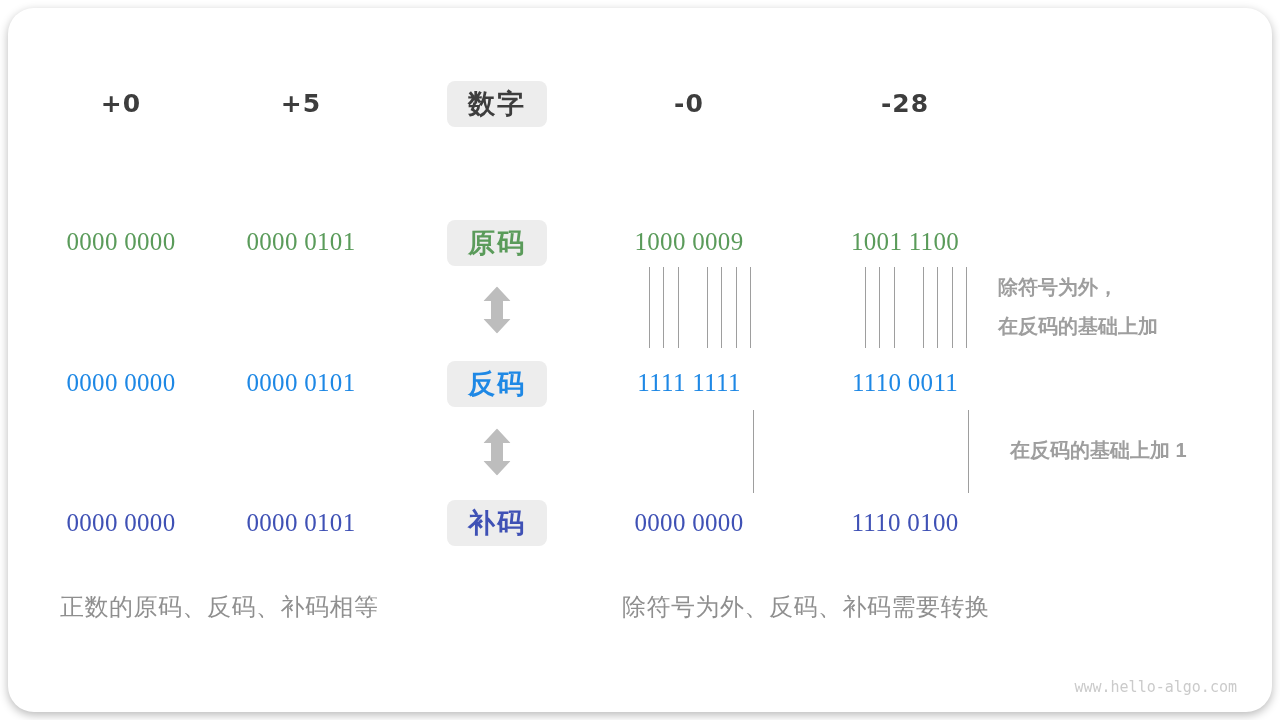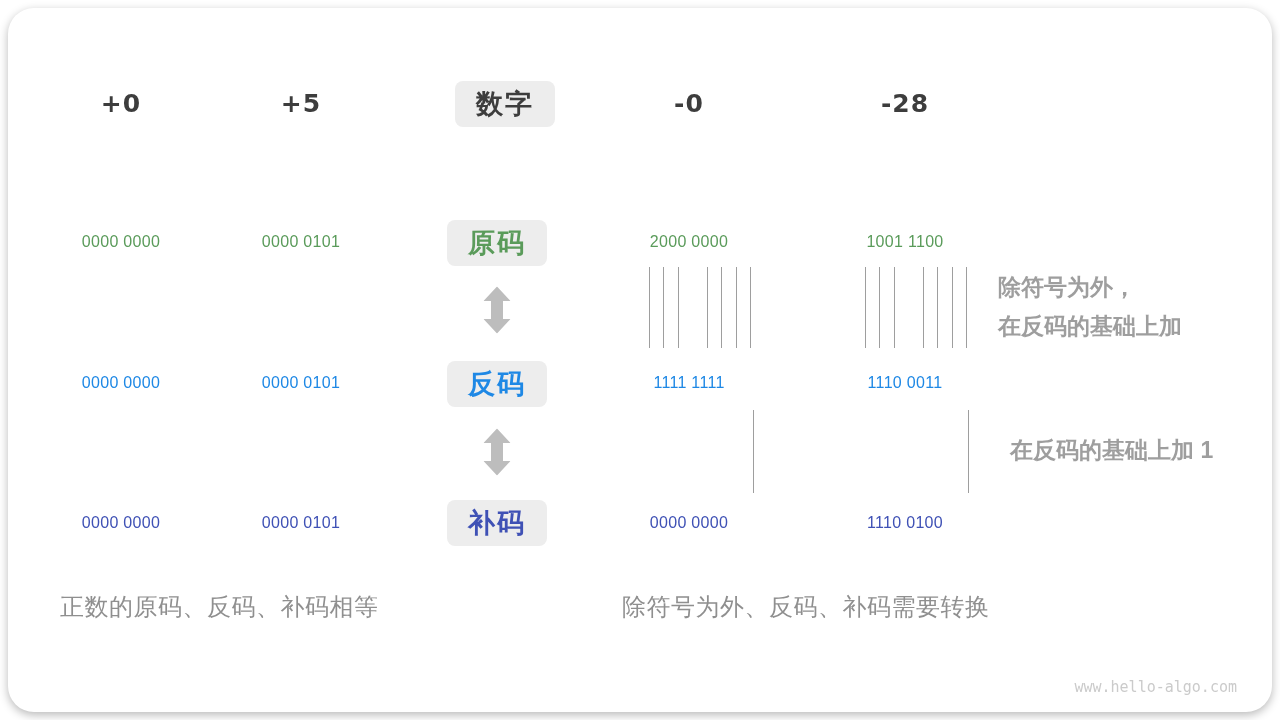--- a/index.html
+++ b/index.html
@@ -21,41 +21,41 @@
   .card{position:absolute;left:8px;top:8px;width:1264px;height:704px;
     background:#ffffff;border-radius:26px;
     box-shadow:0 3px 10px rgba(0,0,0,0.28);}
   .content{position:absolute;left:0;top:0;width:1280px;height:720px;}
 
   .num-header{position:absolute;transform:translate(-50%,-50%);
     font-family:"DejaVu Sans", sans-serif;font-weight:bold;font-size:25px;
     color:var(--ink);letter-spacing:1px;white-space:pre;}
 
   .code{position:absolute;transform:translate(-50%,-50%);
-    font-family:Liberation Sans, sans-serif;font-size:16px;
+    font-family:Liberation Serif, serif;font-size:25px;
     white-space:pre;letter-spacing:0.3px;}
   .code.sm{color:var(--green);}
   .code.oc{color:var(--azure);}
   .code.tc{color:var(--indigo);}
 
   .chip{position:absolute;transform:translate(-50%,-50%);
     min-width:100px;height:46px;padding:0 14px;border-radius:8px;
     background:var(--chipbg);display:flex;align-items:center;justify-content:center;
     font-weight:bold;font-size:27px;letter-spacing:2px;white-space:pre;}
-  .chip.number{color:var(--ink);margin-left:8px;}
+  .chip.number{color:var(--ink);}
   .chip.sm{color:var(--green);}
   .chip.oc{color:var(--azure);}
   .chip.tc{color:var(--indigo);}
 
   .arrow{position:absolute;transform:translate(-50%,-50%);width:27px;height:47px;}
   .arrow svg{display:block;width:100%;height:100%;}
 
   .vline{position:absolute;width:1px;background:var(--linegray);}
 
-  .note{position:absolute;font-weight:bold;font-size:23px;color:var(--muted);
+  .note{position:absolute;font-weight:bold;font-size:20px;color:var(--muted);
     line-height:39px;white-space:pre;}
   .note.add-one{transform:translate(0,-50%);}
 
   .caption{position:absolute;transform:translate(0,-50%);
     font-weight:normal;font-size:24px;color:var(--caption);white-space:pre;
     letter-spacing:0.5px;}
 
   .watermark{position:absolute;transform:translate(-100%,-50%);
     font-family:"DejaVu Sans Mono", monospace;font-size:15px;
     color:var(--watermark);white-space:pre;}
@@ -69,21 +69,21 @@
 
     <div class="num-header" style="left:121px;top:103px">+0</div>
     <div class="num-header" style="left:301px;top:103px">+5</div>
     <div class="chip number" style="left:497px;top:104px">数字</div>
     <div class="num-header" style="left:689px;top:103px">-0</div>
     <div class="num-header" style="left:905px;top:103px">-28</div>
 
     <div class="code sm" style="left:121px;top:242px">0000 0000</div>
     <div class="code sm" style="left:301px;top:242px">0000 0101</div>
     <div class="chip sm" style="left:497px;top:243px">原码</div>
-    <div class="code sm" style="left:689px;top:242px">2000 0000</div>
+    <div class="code sm" style="left:689px;top:242px">1000 0009</div>
     <div class="code sm" style="left:905px;top:242px">1001 1100</div>
 
     <div class="arrow" style="left:497px;top:310px">
       <svg viewBox="0 0 27 47" xmlns="http://www.w3.org/2000/svg">
         <path d="M13.5 0 L27 14.5 L19.5 14.5 L19.5 32.5 L27 32.5 L13.5 47 L0 32.5 L7.5 32.5 L7.5 14.5 L0 14.5 Z" fill="#bdbdbd"></path>
       </svg>
     </div>
 
     <div class="code oc" style="left:121px;top:383px">0000 0000</div>
     <div class="code oc" style="left:301px;top:383px">0000 0101</div>

